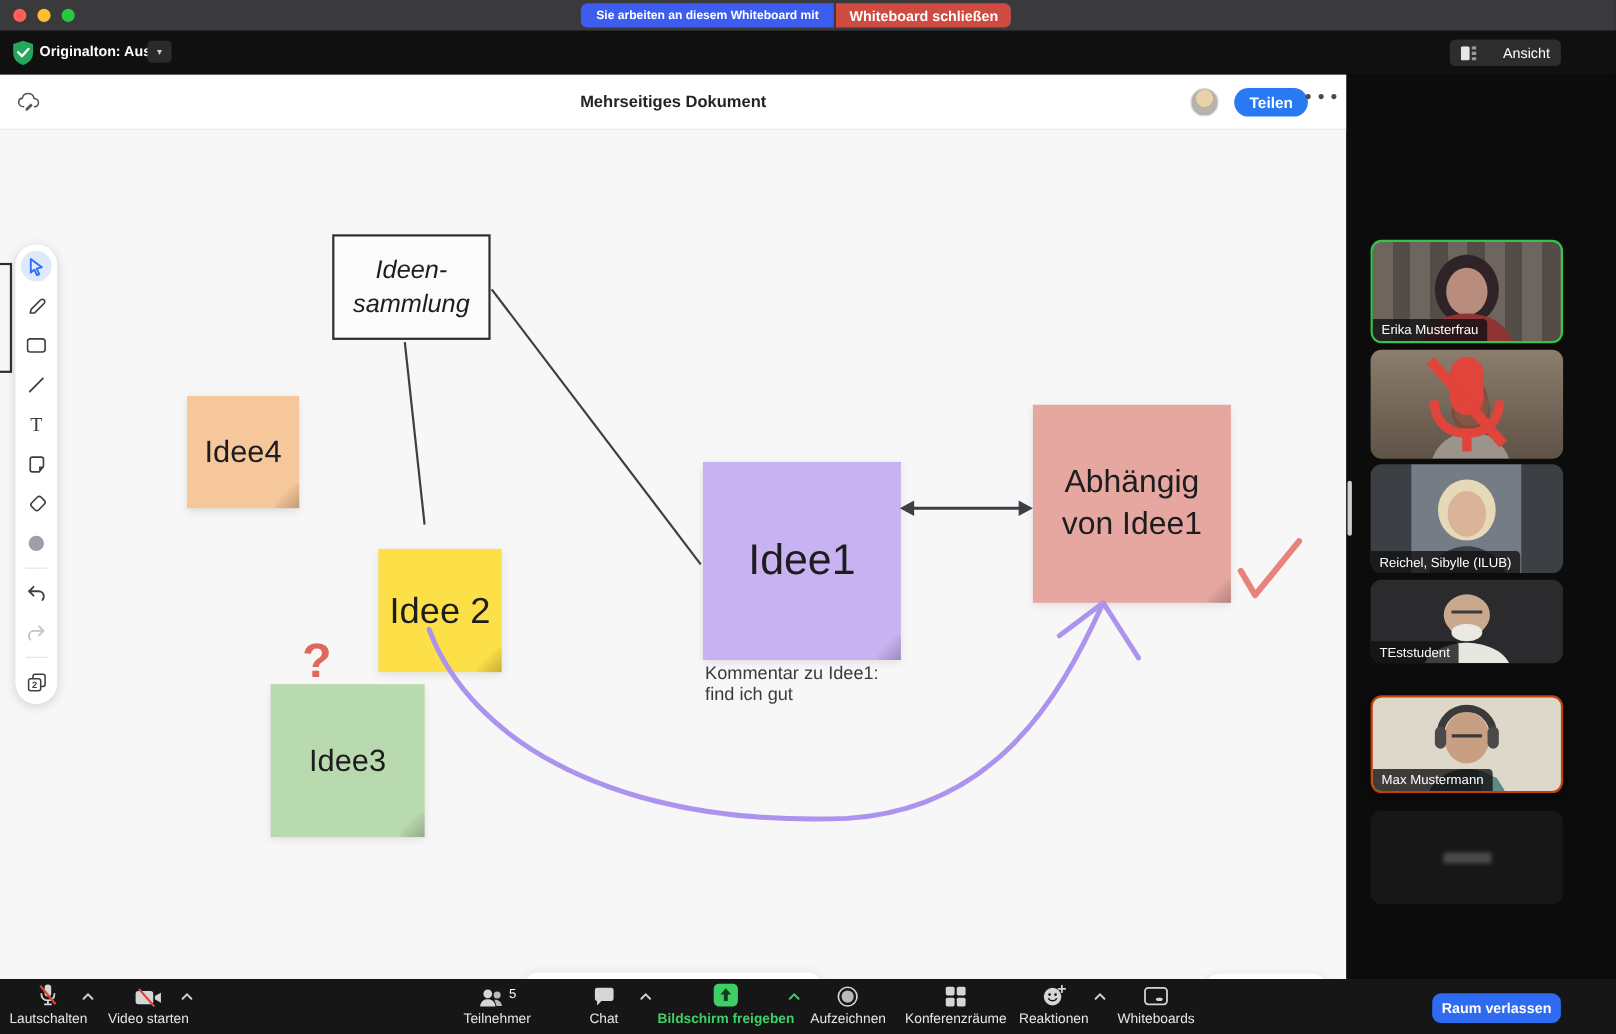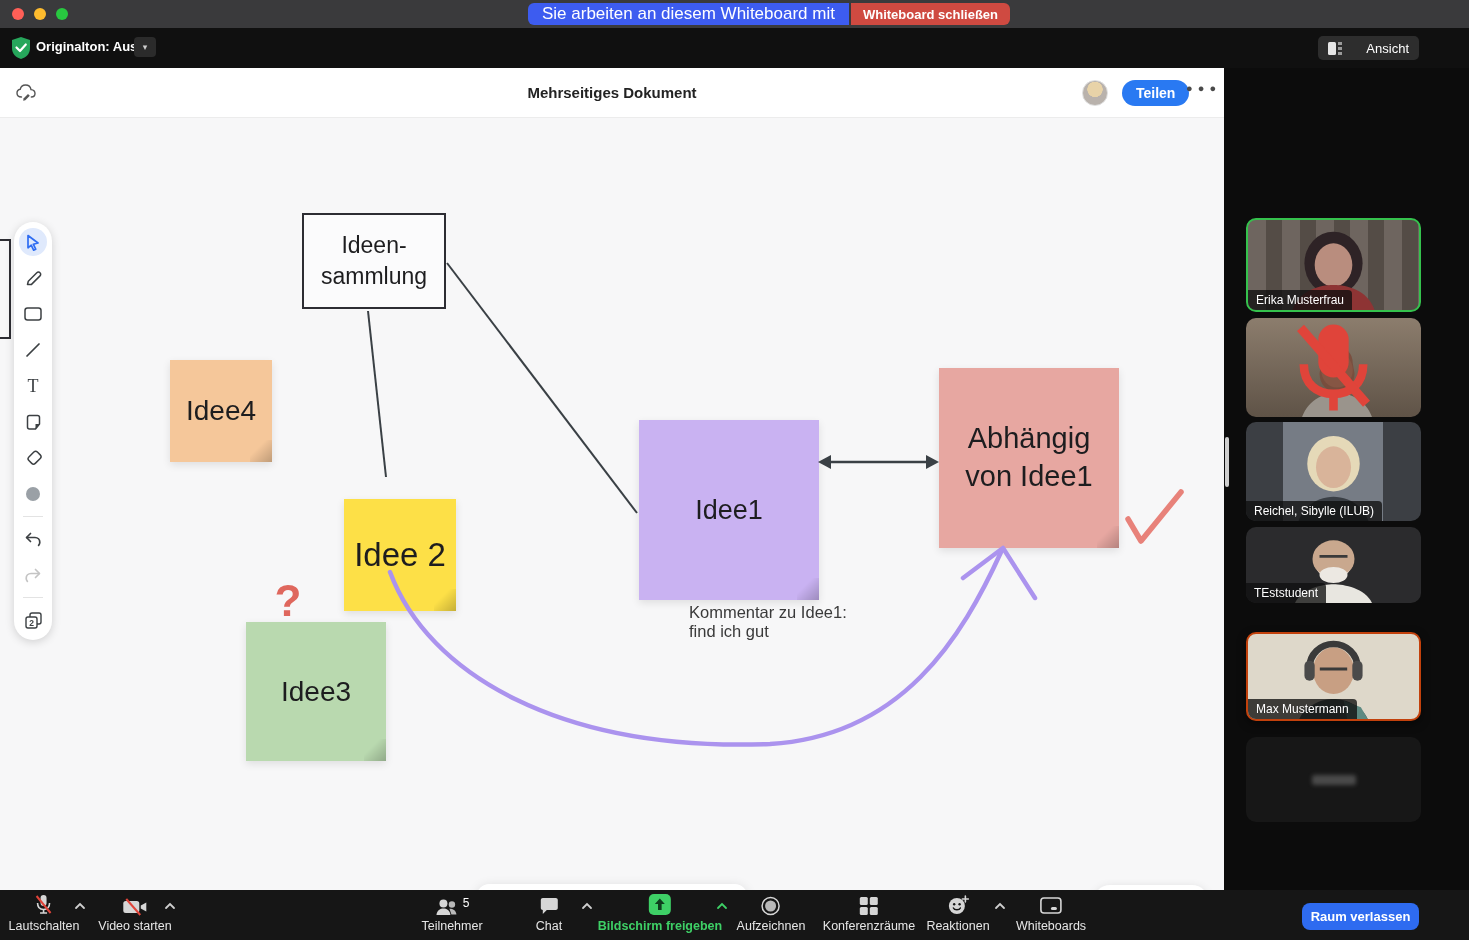--- a/index.html
+++ b/index.html
@@ -7,21 +7,21 @@
     font-family:"Liberation Sans", sans-serif; }
   .abs { position:absolute; }
 
   
   #menubar { position:absolute; left:0; top:0; width:1469px; height:28px; background:#3a3a3c; }
   .tl { position:absolute; top:8px; width:12px; height:12px; border-radius:50%; }
   #tl-red { left:12px; background:#ff5f57; }
   #tl-yellow { left:34px; background:#febc2e; }
   #tl-green { left:56px; background:#28c840; }
   #notice-group { position:absolute; left:528px; top:3px; height:22px; display:flex; }
-  #notice-working { background:#3d5cf0; color:#fff; font-size:17px; font-weight:400;
+  #notice-working { background:#3d5cf0; color:#fff; font-size:11px; font-weight:700;
     padding:0 14px; border-radius:6px 0 0 6px; display:flex; align-items:center; }
   #notice-close { background:#cf4a41; color:#fff; font-size:13px; font-weight:700;
     padding:0 12px; border-radius:0 6px 6px 0; margin-left:2px; display:flex; align-items:center; }
 
   
   #topbar { position:absolute; left:0; top:28px; width:1469px; height:40px; background:#101010; }
   #audio-status { position:absolute; left:36px; top:11px; color:#fff; font-size:13px; font-weight:600; }
   #audio-caret { position:absolute; left:134px; top:9px; width:22px; height:20px; background:#2b2b2b;
     border-radius:4px; color:#ccc; font-size:9px; text-align:center; line-height:20px; }
   #view-btn { position:absolute; right:50px; top:8px; height:24px; background:#2d2d2d; border-radius:5px;
@@ -49,30 +49,30 @@
   .pal-div { width:20px; height:1px; background:#e3e3e3; }
   .t-glyph { font-family:"Liberation Serif", serif; font-size:18px; color:#3c4043; }
 
   
   .note { position:absolute; display:flex; align-items:center; justify-content:center;
     color:#1d1d1f; box-shadow:0 3px 8px rgba(0,0,0,0.10); text-align:center; }
   .note::after { content:""; position:absolute; right:0; bottom:0; width:22px; height:22px;
     background:linear-gradient(315deg, rgba(0,0,0,0.22), rgba(0,0,0,0) 65%); }
   #note-idee4   { left:170px; top:242px; width:102px; height:102px; background:#f5c79a; font-size:28px; }
   #note-idee2   { left:344px; top:359px; width:112px; height:112px; background:#fde047; font-size:33px;margin-top:22px; }
-  #note-idee1   { left:639px; top:302px; width:180px; height:180px; background:#c9b2f2; font-size:27px; }
+  #note-idee1   { left:639px; top:302px; width:180px; height:180px; background:#c9b2f2; font-size:39px; }
   #note-abh     { left:939px; top:250px; width:180px; height:180px; background:#e7a7a1; font-size:29px;
     line-height:1.3; padding:0 10px; }
   #note-idee3   { left:246px; top:504px; width:140px; height:139px; background:#b9d9af; font-size:28px;text-align:right; }
   #frame-box { position:absolute; left:302px; top:95px; width:144px; height:96px; background:#fbfbfc;
     border:2px solid #2d2d33; display:flex; flex-direction:column; align-items:center;
-    justify-content:center; font-size:23px; color:#1d1d1f; line-height:1.35; }
+    justify-content:center; font-size:23px; color:#1d1d1f; line-height:1.35;font-style:italic; }
   #qmark { position:absolute; left:268px; top:458px; width:40px; text-align:center; font-size:44px;
     font-weight:700; color:#df675d; }
-  #comment { position:absolute; left:641px; top:485px; font-size:16.5px; color:#3a3a3a; line-height:1.18;margin-left:48px; }
+  #comment { position:absolute; left:641px; top:485px; font-size:16.5px; color:#3a3a3a; line-height:1.18; }
 
   
   #new-badge { position:absolute; left:22px; top:782px; padding:2px 9px; border-radius:10px;
     background:linear-gradient(100deg,#4f63e8,#b84a7a,#e03e3e); color:#fff; font-size:11px; font-weight:700; }
   #share-notice { position:absolute; left:477px; top:766px; width:270px; height:40px; background:#fff;
     border-radius:12px; box-shadow:0 2px 12px rgba(0,0,0,0.12); display:flex; align-items:center;
     padding:0 12px; gap:8px; }
   #share-notice .txt { color:#5f6368; font-size:13.5px; flex:1; }
   #share-notice .x { color:#5f6368; font-size:13px; }
   #zoom-pill { position:absolute; left:1093px; top:767px; width:116px; height:34px; background:#fff;

